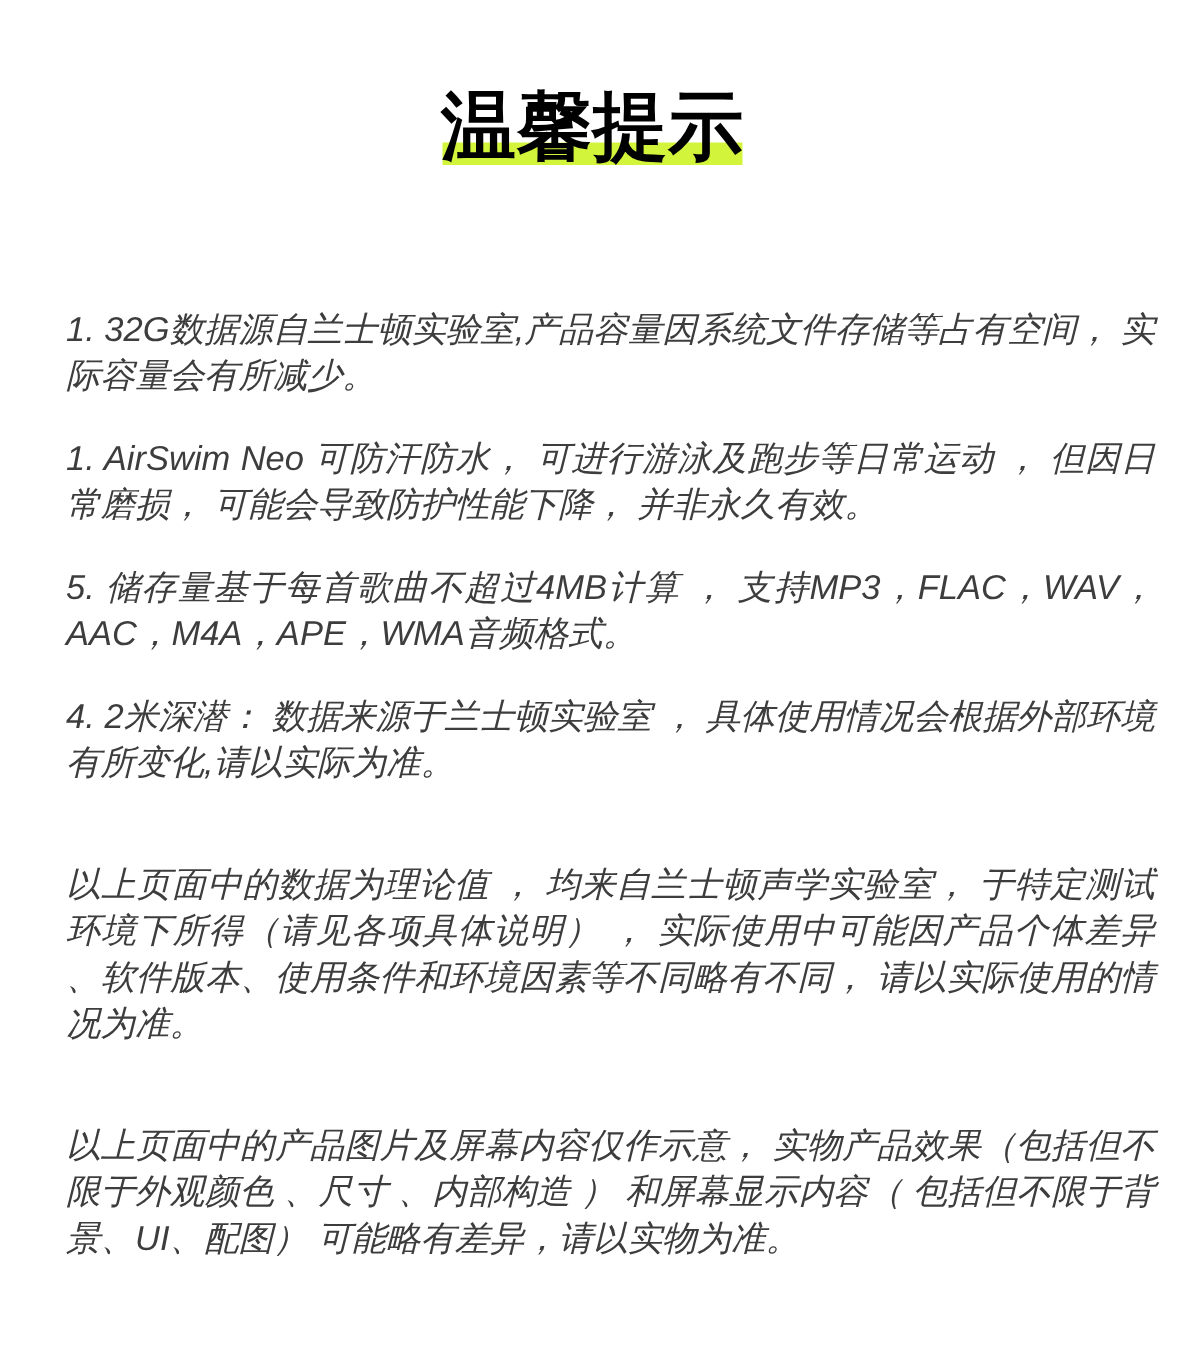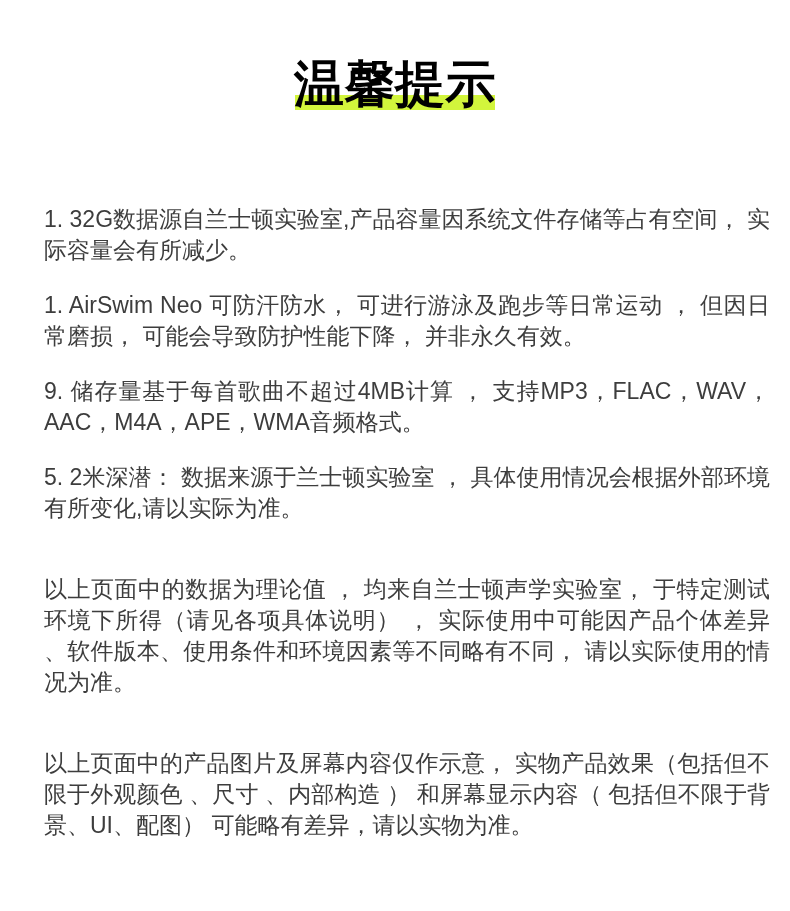--- a/index.html
+++ b/index.html
@@ -46,40 +46,41 @@
     background: var(--highlight);
     z-index: -1;
   }
   .content {
     padding: 90px 20px 0 44px;
     font-size: 23px;
     line-height: 31px;
     font-weight: 400;
     color: var(--body-color);
     text-align: justify;
+    font-style: italic;
   }
   .note {
     margin: 0 0 24px 0;
   }
   .disclaimer {
     margin: 50px 0 0 0;
   }
 </style>
 </head>
 <body>
 
 <div class="page">
 
   <div class="header">
     <h1 class="title"><span class="title-text">温馨提示</span></h1>
   </div>
 
   <div class="content">
     <p class="note">1. 32G数据源自兰士顿实验室,产品容量因系统文件存储等占有空间， 实际容量会有所减少。</p>
     <p class="note">1. AirSwim Neo 可防汗防水， 可进行游泳及跑步等日常运动 ， 但因日常磨损， 可能会导致防护性能下降， 并非永久有效。</p>
-    <p class="note">9. 储存量基于每首歌曲不超过4MB计算 ， 支持MP3，FLAC，WAV，AAC，M4A，APE，WMA音频格式。</p>
-    <p class="note">5. 2米深潜： 数据来源于兰士顿实验室 ， 具体使用情况会根据外部环境有所变化,请以实际为准。</p>
+    <p class="note">5. 储存量基于每首歌曲不超过4MB计算 ， 支持MP3，FLAC，WAV，AAC，M4A，APE，WMA音频格式。</p>
+    <p class="note">4. 2米深潜： 数据来源于兰士顿实验室 ， 具体使用情况会根据外部环境有所变化,请以实际为准。</p>
 
     <p class="disclaimer">以上页面中的数据为理论值 ， 均来自兰士顿声学实验室， 于特定测试环境下所得（请见各项具体说明） ， 实际使用中可能因产品个体差异 、软件版本、使用条件和环境因素等不同略有不同， 请以实际使用的情况为准。</p>
     <p class="disclaimer">以上页面中的产品图片及屏幕内容仅作示意， 实物产品效果（包括但不限于外观颜色 、尺寸 、内部构造 ） 和屏幕显示内容（ 包括但不限于背景、UI、配图） 可能略有差异，请以实物为准。</p>
   </div>
 
 </div>
 
 </body></html>

